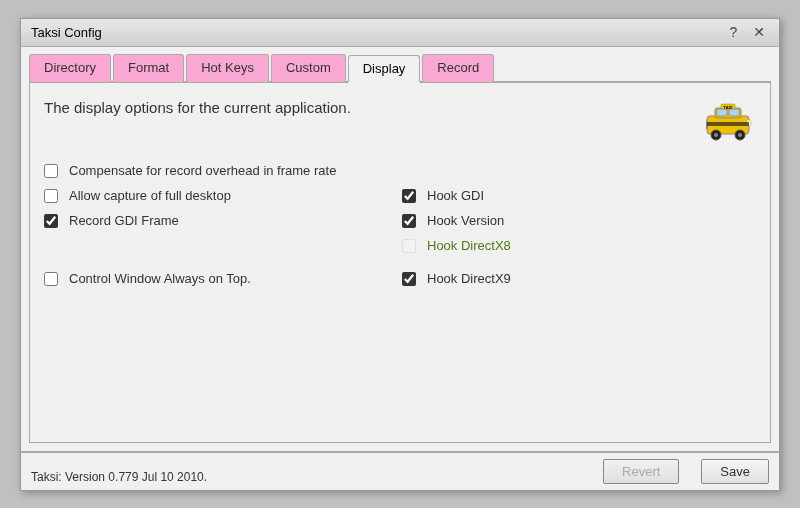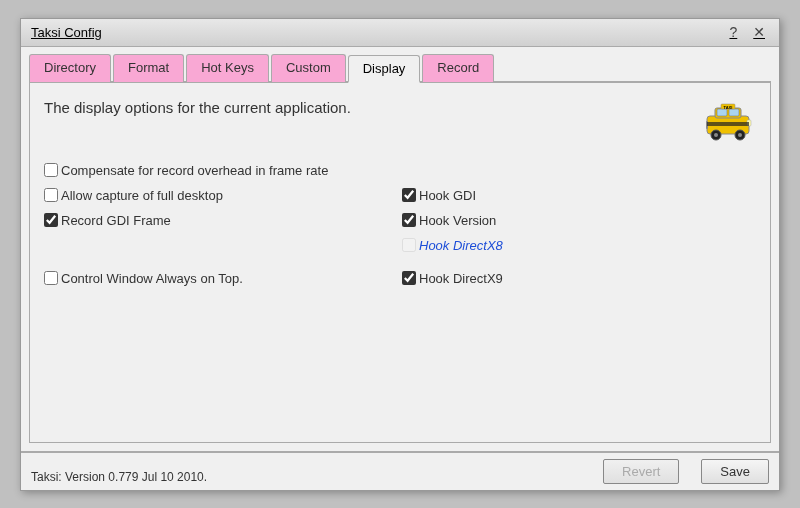--- a/index.html
+++ b/index.html
@@ -21,21 +21,20 @@
       box-shadow: 2px 2px 8px rgba(0,0,0,0.3);
     }
     .title-bar {
       background: linear-gradient(to bottom, #e8e8e8, #d0d0d0);
       padding: 6px 10px;
       display: flex;
       justify-content: space-between;
       align-items: center;
       border-bottom: 1px solid #aaa;
       user-select: none;
-      text-decoration: underline;
     }
     .title-bar-title {
       font-size: 13px;
       font-weight: normal;
       color: #000;
     }
     .title-bar-controls {
       display: flex;
       align-items: center;
       gap: 8px;
@@ -124,43 +123,42 @@
       align-items: center;
       margin-bottom: 10px;
     }
     .option-row.two-col {
       display: grid;
       grid-template-columns: 1fr 1fr;
       gap: 4px;
     }
     .checkbox-item {
       display: flex;
-      align-items: center;
-      gap: 3px;
+      align-items: flex-end;
+      gap: 11px;
     }
     .checkbox-item input[type="checkbox"] {
       width: 14px;
       height: 14px;
       cursor: pointer;
       accent-color: #333;
       flex-shrink: 0;
     }
     .checkbox-item input[type="checkbox"]:disabled {
       cursor: default;
       opacity: 0.5;
     }
     .checkbox-label {
       font-size: 13px;
       color: #333;
       cursor: pointer;
     }
     .checkbox-label.disabled {
-      color: #1d4ed8;
+      color: #4d7c0f;
       cursor: default;
-      font-style: italic;
     }
     .spacer-row {
       height: 8px;
     }
     
     .status-bar {
       background: #f0f0f0;
       border-top: 2px solid #aaa;
       padding: 6px 10px;
       display: flex;

